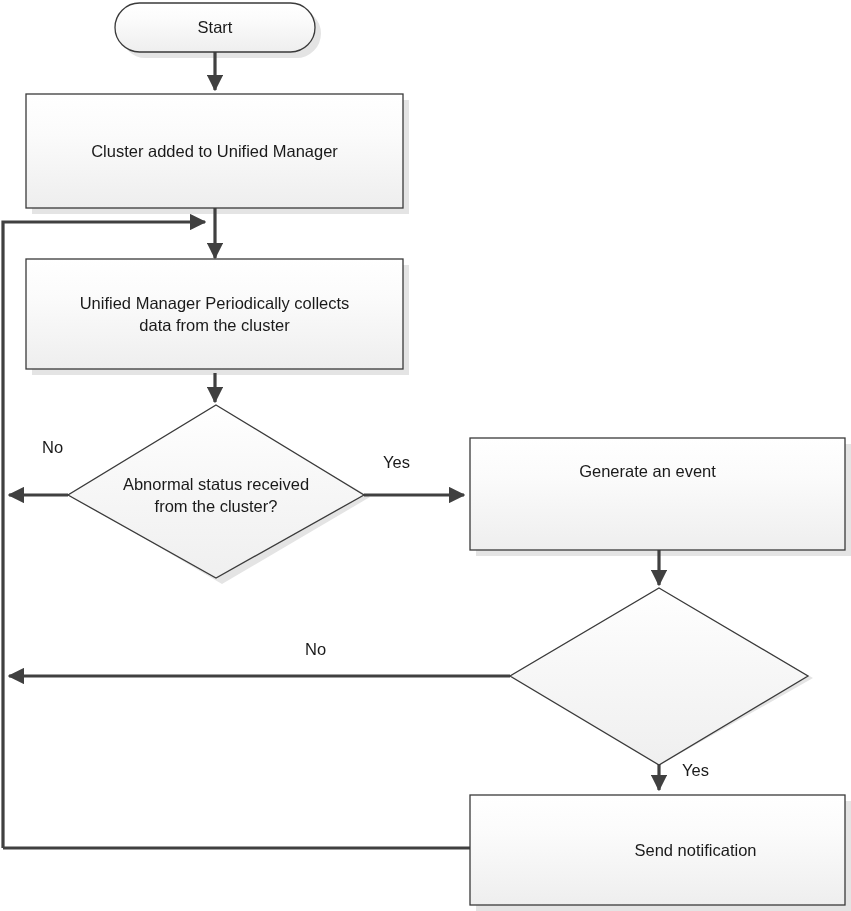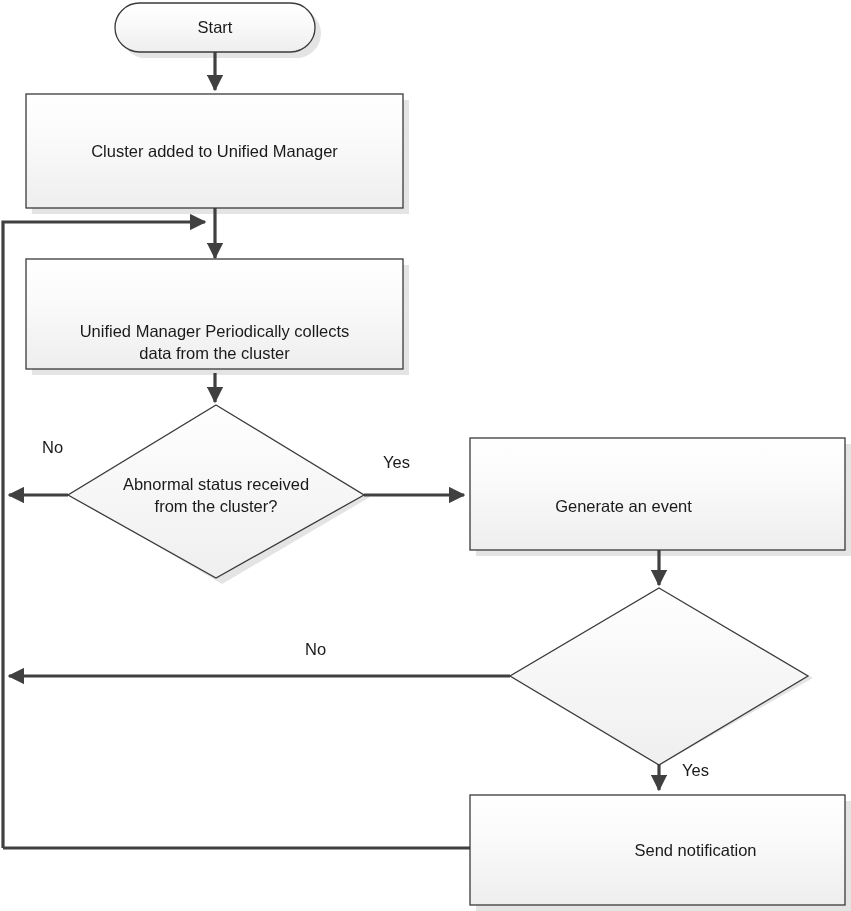--- a/index.html
+++ b/index.html
@@ -108,27 +108,27 @@
       <rect x="470" y="438" width="375" height="112" fill="url(#boxFill)"></rect>
       <polygon points="659,588 808,676 659,765 510,676" fill="url(#diaFill)"></polygon>
       <rect x="470" y="795" width="375" height="110" fill="url(#boxFill)"></rect>
     </g>
   </svg>
 
   <div class="node-label" style="left:26px; top:94px; width:377px; height:114px;">Cluster added to Unified Manager</div>
 
   <div class="node-label" style="left:115px; top:3px; width:200px; height:49px;">Start</div>
 
-  <div class="node-label" style="left:36px; top:259px; width:357px; height:110px;margin-top:28px;">Unified Manager Periodically collects
+  <div class="node-label" style="left:36px; top:259px; width:357px; height:110px;">Unified Manager Periodically collects
 data from the cluster</div>
 
   <div class="node-label" style="left:86px; top:455px; width:260px; height:80px;">Abnormal status received
 from the cluster?</div>
 
-  <div class="node-label" style="left:470px; top:450px; width:307px; height:112px;">Generate an event</div>
+  <div class="node-label" style="left:470px; top:415px; width:307px; height:112px;padding-left:24px;">Generate an event</div>
 
 
   <div class="node-label" style="left:470px; top:795px; width:451px; height:110px;">Send notification</div>
 
   <div class="edge-label" style="left:42px; top:439px;">No</div>
 
   <div class="edge-label" style="left:383px; top:454px;">Yes</div>
 
   <div class="edge-label" style="left:305px; top:641px;">No</div>
 

